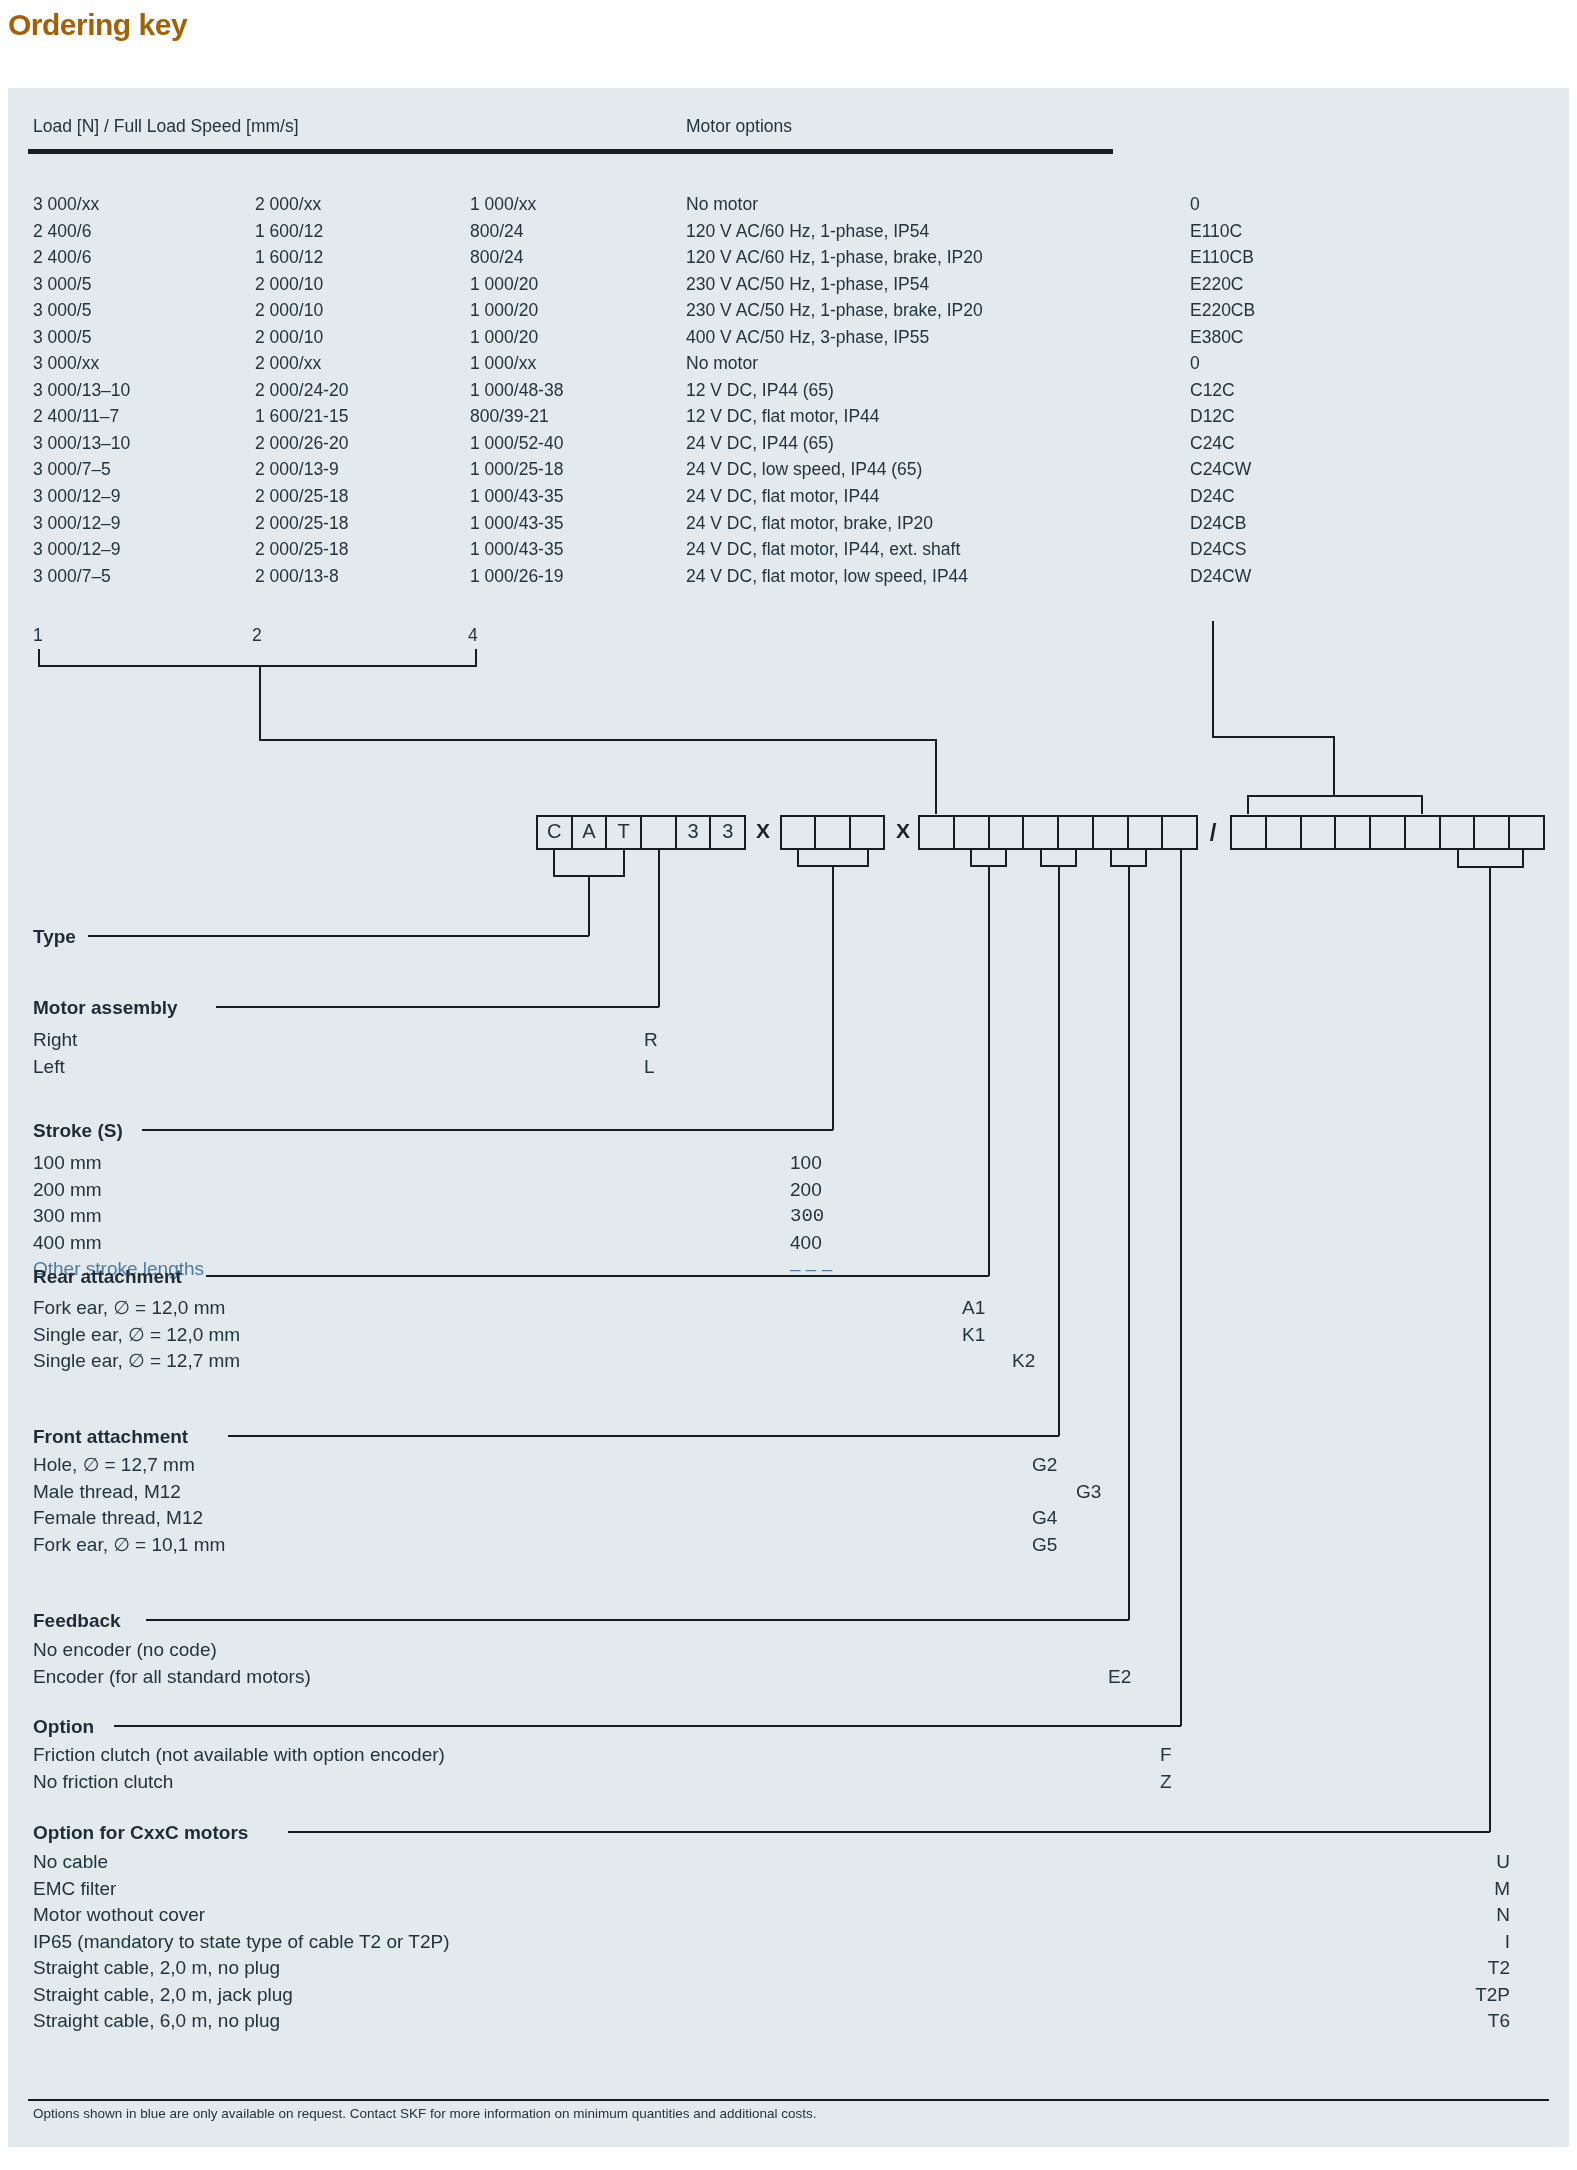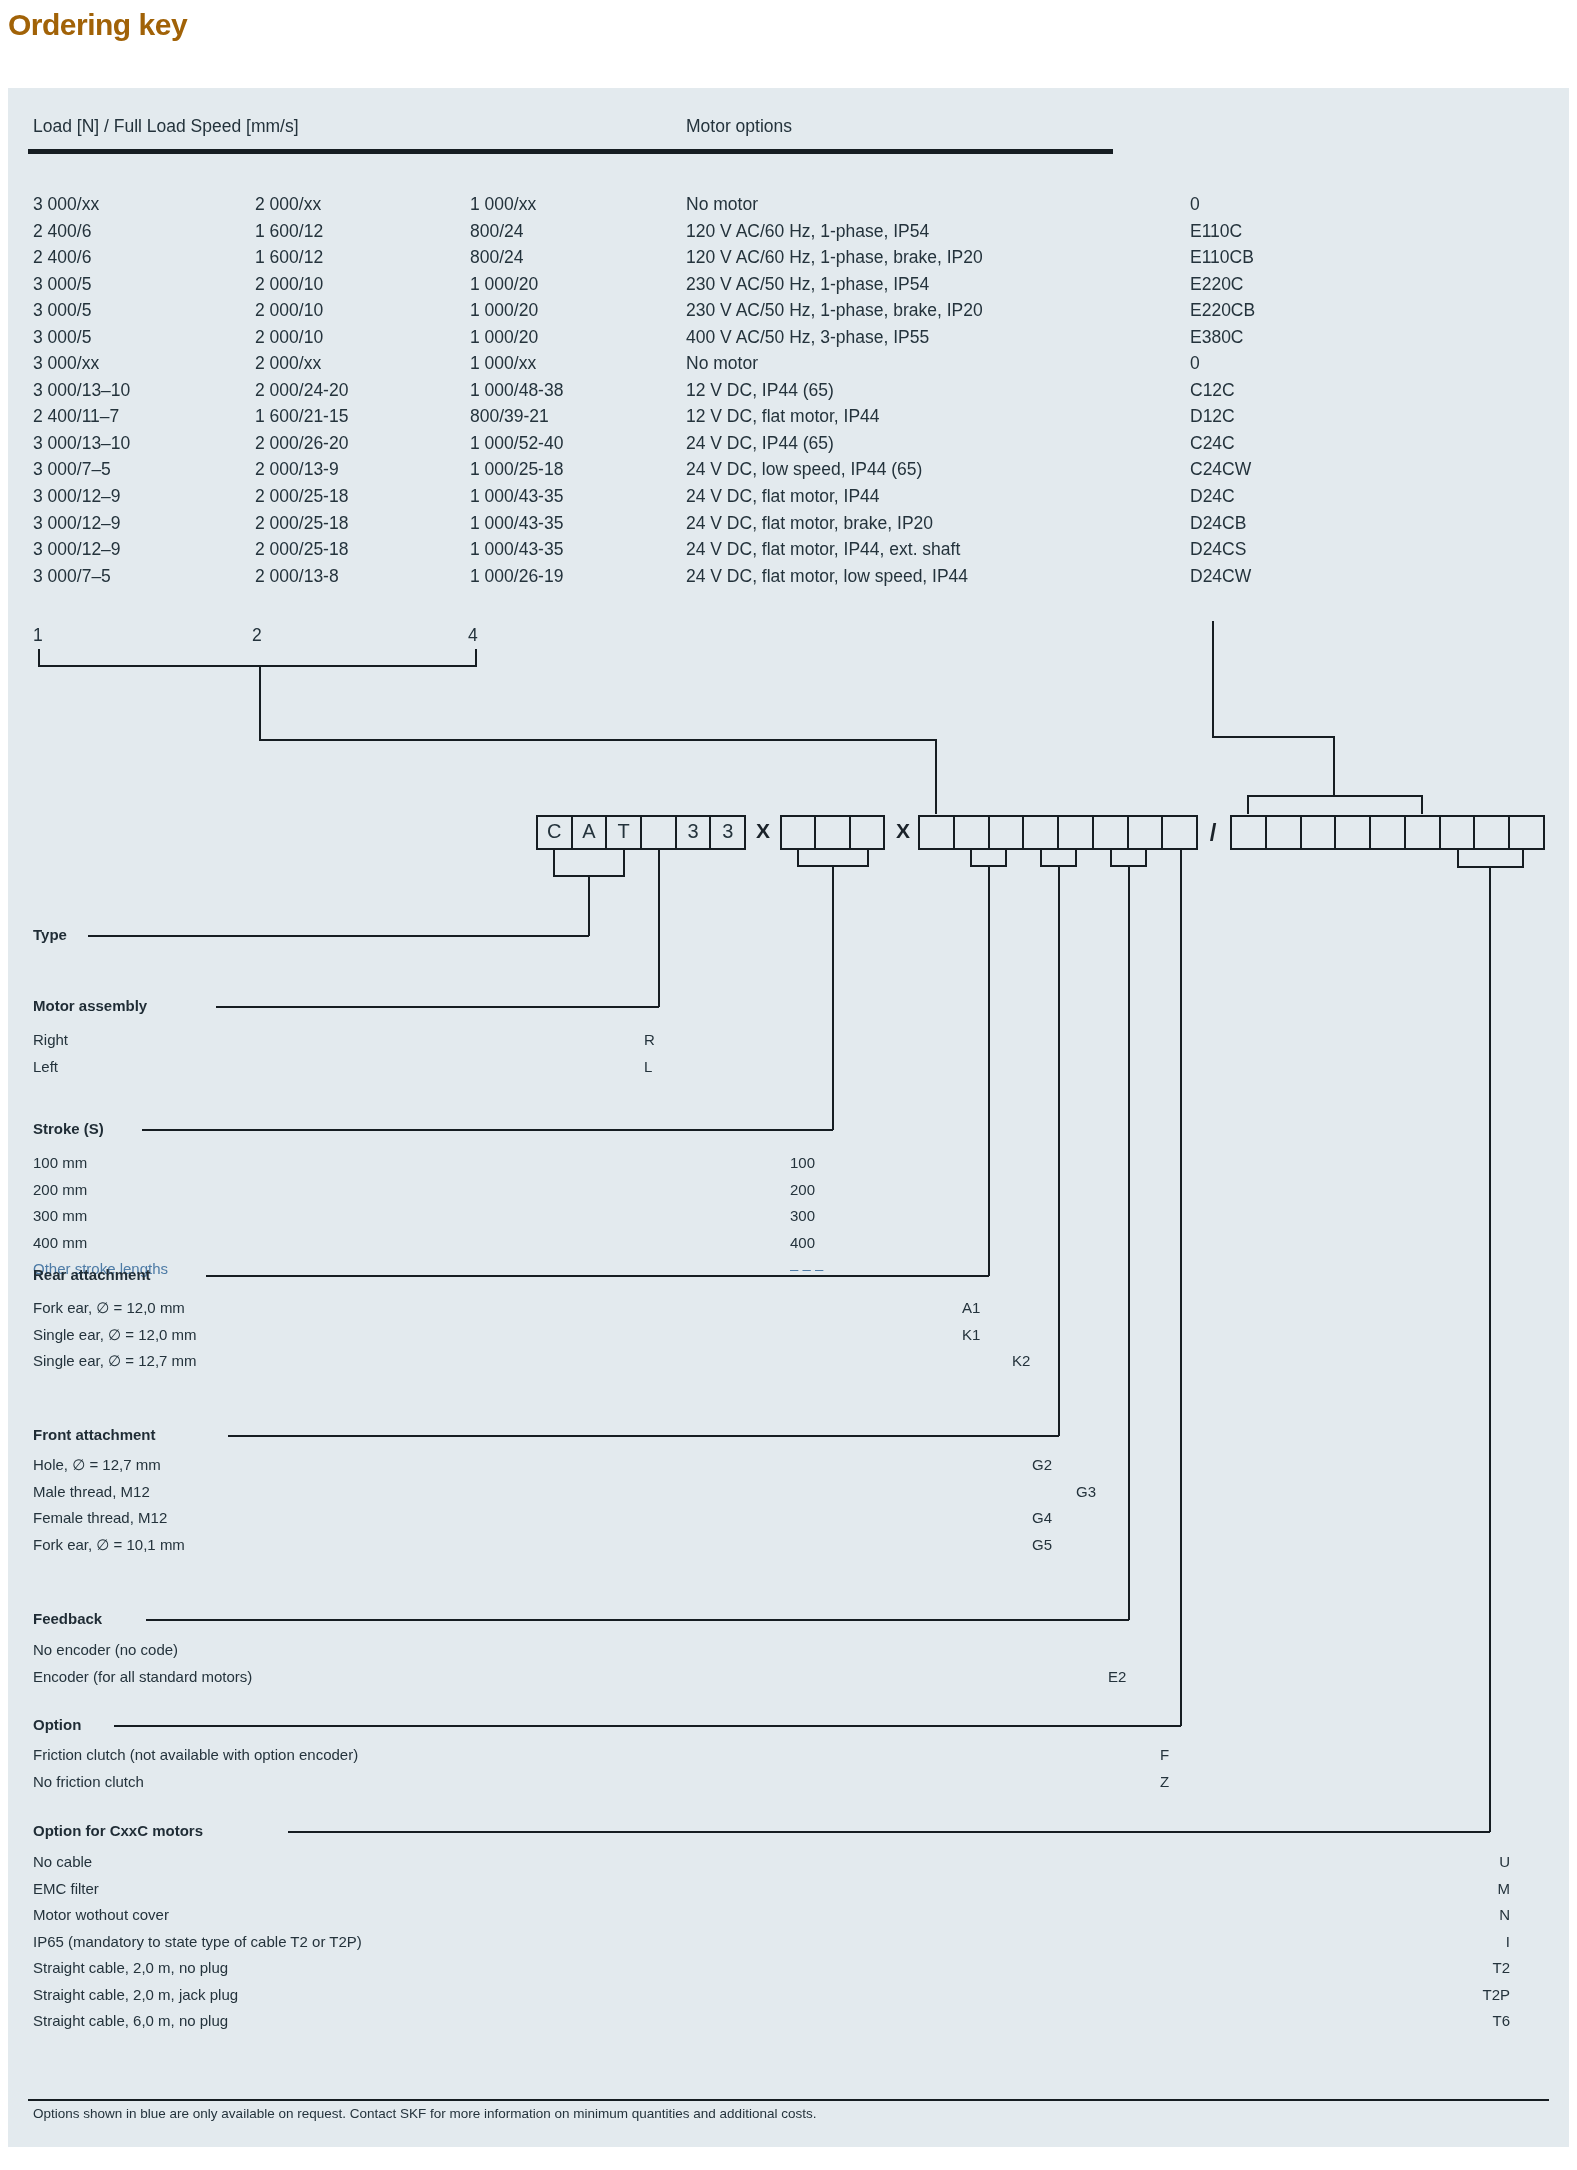--- a/index.html
+++ b/index.html
@@ -12,21 +12,21 @@
   .hdr-load{left:33px;} .hdr-motor{left:686px;}
   .table{position:absolute;left:33px;top:191px;font-size:17.5px;}
   .trow{display:grid;grid-template-columns:222px 215px 216px 504px 230px;height:26.55px;line-height:26.55px;white-space:nowrap;}
   .colnum{position:absolute;top:625px;font-size:17.5px;}
   .grp{position:absolute;top:815px;height:35px;box-sizing:border-box;border:2.5px solid #161d22;display:flex;}
   .grp .cell{flex:1 1 0;box-sizing:border-box;border-left:2.5px solid #161d22;font-size:20px;line-height:29px;
              text-align:center;color:#24333c;overflow:hidden;}
   .grp .cell:first-child{border-left:none;}
   .sep{position:absolute;top:819px;width:30px;text-align:center;font-size:21px;font-weight:bold;color:#1b232a;}
   .sep-slash{font-size:24px;}
-  .sec{position:absolute;left:33px;width:1492px;font-size:15px;}
+  .sec{position:absolute;left:33px;width:1492px;font-size:19px;}
   .sec-label{font-weight:bold;white-space:nowrap;color:#1f2c35;}
   .items{position:absolute;left:0;right:0;}
   .item{position:relative;height:26.5px;line-height:26.5px;white-space:nowrap;}
   .item .code{position:absolute;top:0;}
   .item .code.ra{text-align:right;}
   .blue{color:#4d7ba6;}
   .footer{position:absolute;left:33px;top:2106px;font-size:13.5px;white-space:nowrap;}
 </style>
 </head>
 <body>
@@ -245,21 +245,21 @@
         <div class="item"><span>Right</span><span class="code" style="left: 611px;">R</span></div>
         <div class="item"><span>Left</span><span class="code" style="left: 611px;">L</span></div>
       </div>
   </div>
 
   <div class="sec" style="top:1120px">
     <div class="sec-label">Stroke (S)</div>
     <div class="items" style="top:30px">
         <div class="item"><span>100 mm</span><span class="code" style="left: 757px;">100</span></div>
         <div class="item"><span>200 mm</span><span class="code" style="left: 757px;">200</span></div>
-        <div class="item"><span>300 mm</span><span class="code" style="left: 757px;">300</span></div>
+        <div class="item"><span>300 mm</span><span class="code" style="left: 757px; font-family: Liberation Mono, monospace;">300</span></div>
         <div class="item"><span>400 mm</span><span class="code" style="left: 757px;">400</span></div>
         <div class="item blue"><span>Other stroke lengths</span><span class="code" style="left: 757px;">– – –</span></div>
       </div>
   </div>
 
   <div class="sec" style="top:1266px">
     <div class="sec-label">Rear attachment</div>
     <div class="items" style="top:29px">
         <div class="item"><span>Fork ear, ∅ = 12,0 mm</span><span class="code" style="left: 929px;">A1</span></div>
         <div class="item"><span>Single ear, ∅ = 12,0 mm</span><span class="code" style="left: 929px;">K1</span></div>

